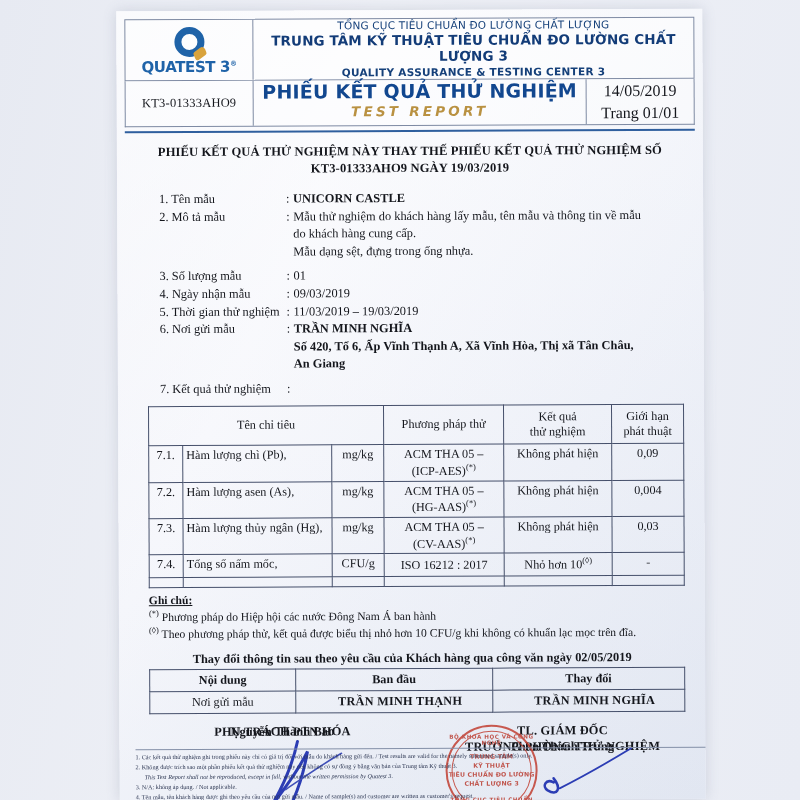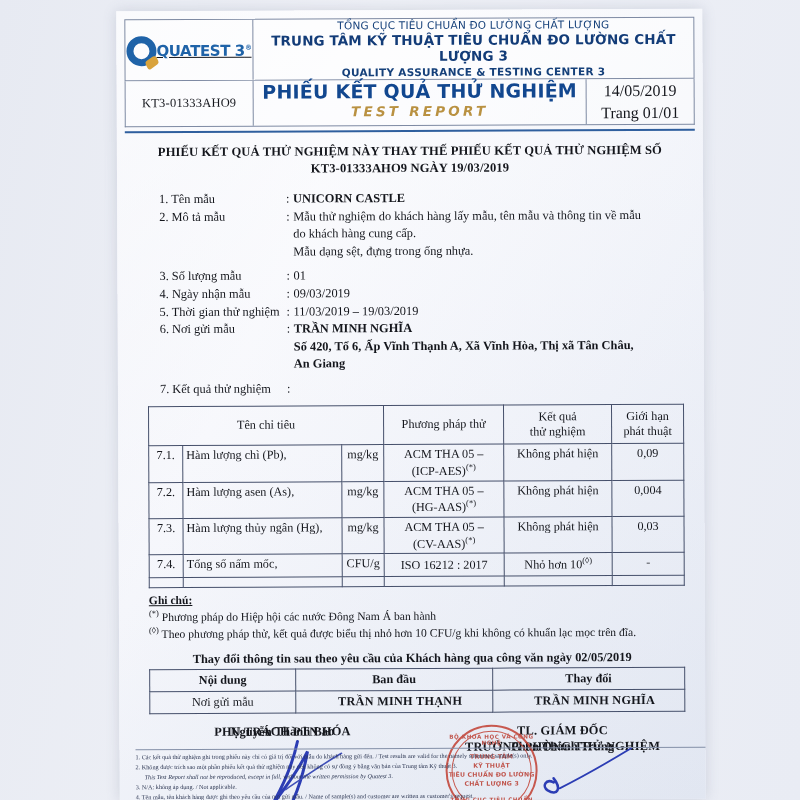--- a/index.html
+++ b/index.html
@@ -37,24 +37,23 @@
   
   .masthead {
     display: flex; align-items: center;
     border: 1px solid #7e8aa3;
     height: 62px;
     background: rgba(255,255,255,0.45);
   }
   .logo-cell {
     width: 128px; height: 100%;
     border-right: 1px solid #7e8aa3;
-    display: flex; flex-direction: row;
+    display: flex; flex-direction: column;
     align-items: center; justify-content: center;
     padding-top: 2px;
-    text-decoration: underline;
   }
   .logo-mark { position: relative; width: 30px; height: 30px; margin-bottom: 1px; }
   .logo-mark .ring {
     position: absolute; inset: 0;
     border: 7px solid #1f63a8; border-radius: 50%;
   }
   .logo-mark .tail {
     position: absolute; right: -2px; bottom: -1px;
     width: 13px; height: 9px; background: #d9a33c;
     transform: rotate(-36deg) skewX(-12deg);
@@ -142,21 +141,21 @@
   table.res th, table.res td {
     border: 1px solid #46506b;
     padding: 2px 3px;
   }
   table.res th {
     font-weight: normal; text-align: center; line-height: 1.22;
     padding: 4px 2px 5px;
   }
   .c-idx { width: 34px; text-align: center; vertical-align: top; padding-top: 5px; }
   .c-name { text-align: left; padding-left: 5px; vertical-align: top; padding-top: 5px; }
-  .c-unit { width: 42px; text-align: center; vertical-align: top; padding-top: 5px; }
+  .c-unit { width: 52px; text-align: center; vertical-align: top; padding-top: 5px; }
   .c-meth { width: 120px; text-align: center; line-height: 1.2; font-family: Liberation Serif, serif; }
   .c-res  { width: 108px; text-align: center; vertical-align: top; padding-top: 5px; }
   .c-lod  { width: 72px; text-align: center; vertical-align: top; padding-top: 5px; }
   .sup { font-size: 8.5px; vertical-align: super; }
   .rowpad td { height: 27px; margin-top: 37px; }
   .tailrow td { height: 10px; border-top: none; }
 
   
   .notes { margin: 5px 0 0 22px; font-size: 11.6px; line-height: 1.34; }
   .notes-title { font-weight: bold; text-decoration: underline; }

